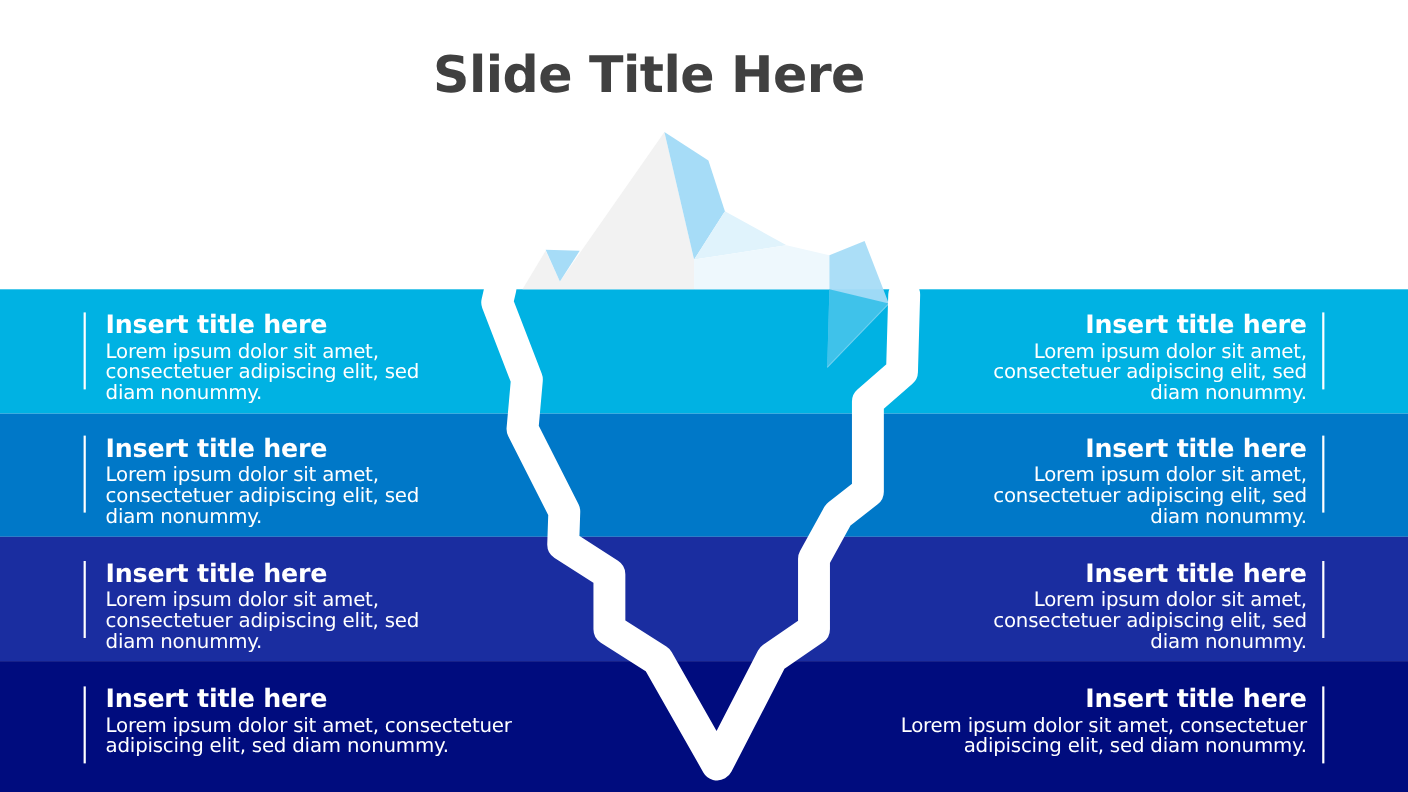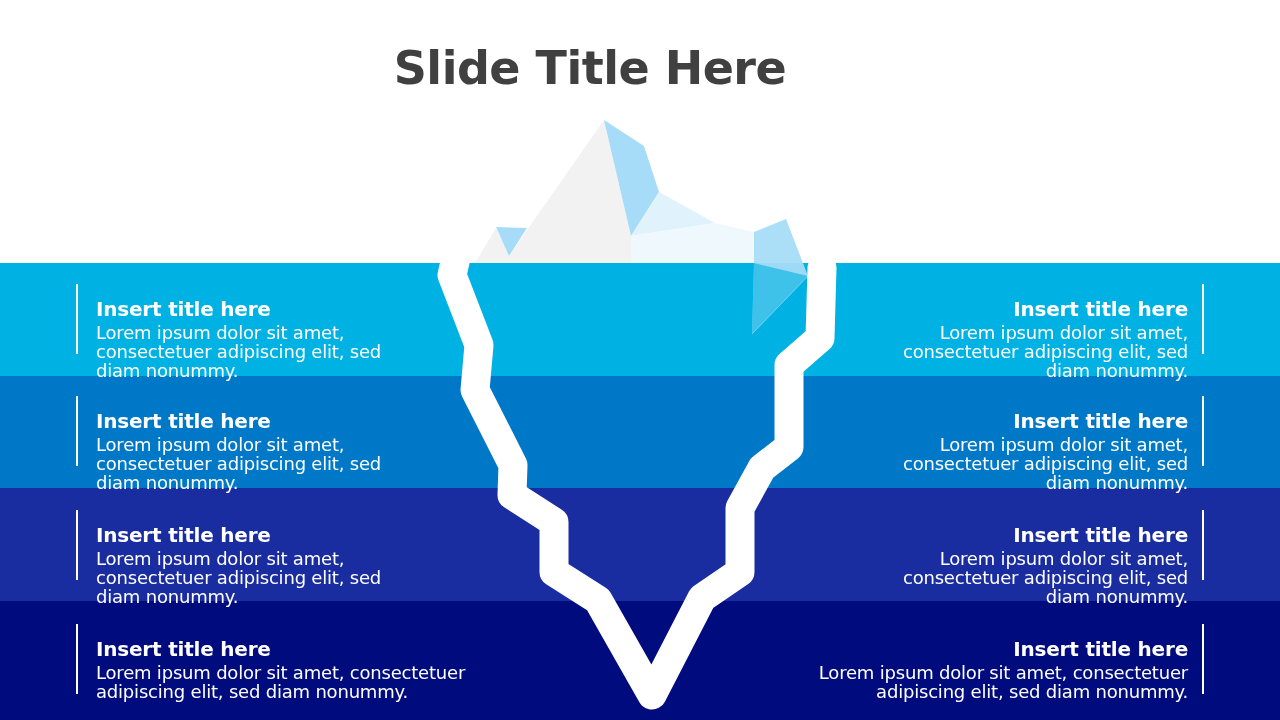--- a/index.html
+++ b/index.html
@@ -23,21 +23,21 @@
 
     .block { position: absolute; width: 420px; color: #ffffff; }
     .block .bar { position: absolute; top: 0; width: 2px; height: 70px; background: #ffffff; }
     .block.left { left: 76px; }
     .block.left .bar { left: 0; }
     .block.left .content { padding-left: 20px; text-align: left; }
     .block.right { left: 784px; }
     .block.right .bar { right: 0; left: auto; }
     .block.right .content { padding-right: 16px; text-align: right; }
     .block .title {
-      font-size: 20px; font-weight: bold; line-height: 24px; margin-top: 13px;
+      font-size: 23px; font-weight: bold; line-height: 24px; margin-top: 0;
       letter-spacing: -0.2px;
     }
     .block .body {
       font-size: 18px; line-height: 19px; margin-top: 2px; letter-spacing: -0.2px;
     }
     .block.wide { width: 440px; }
     .block.left.wide { left: 76px; }
     .block.right.wide { left: 764px; }
   </style>
 </head>

